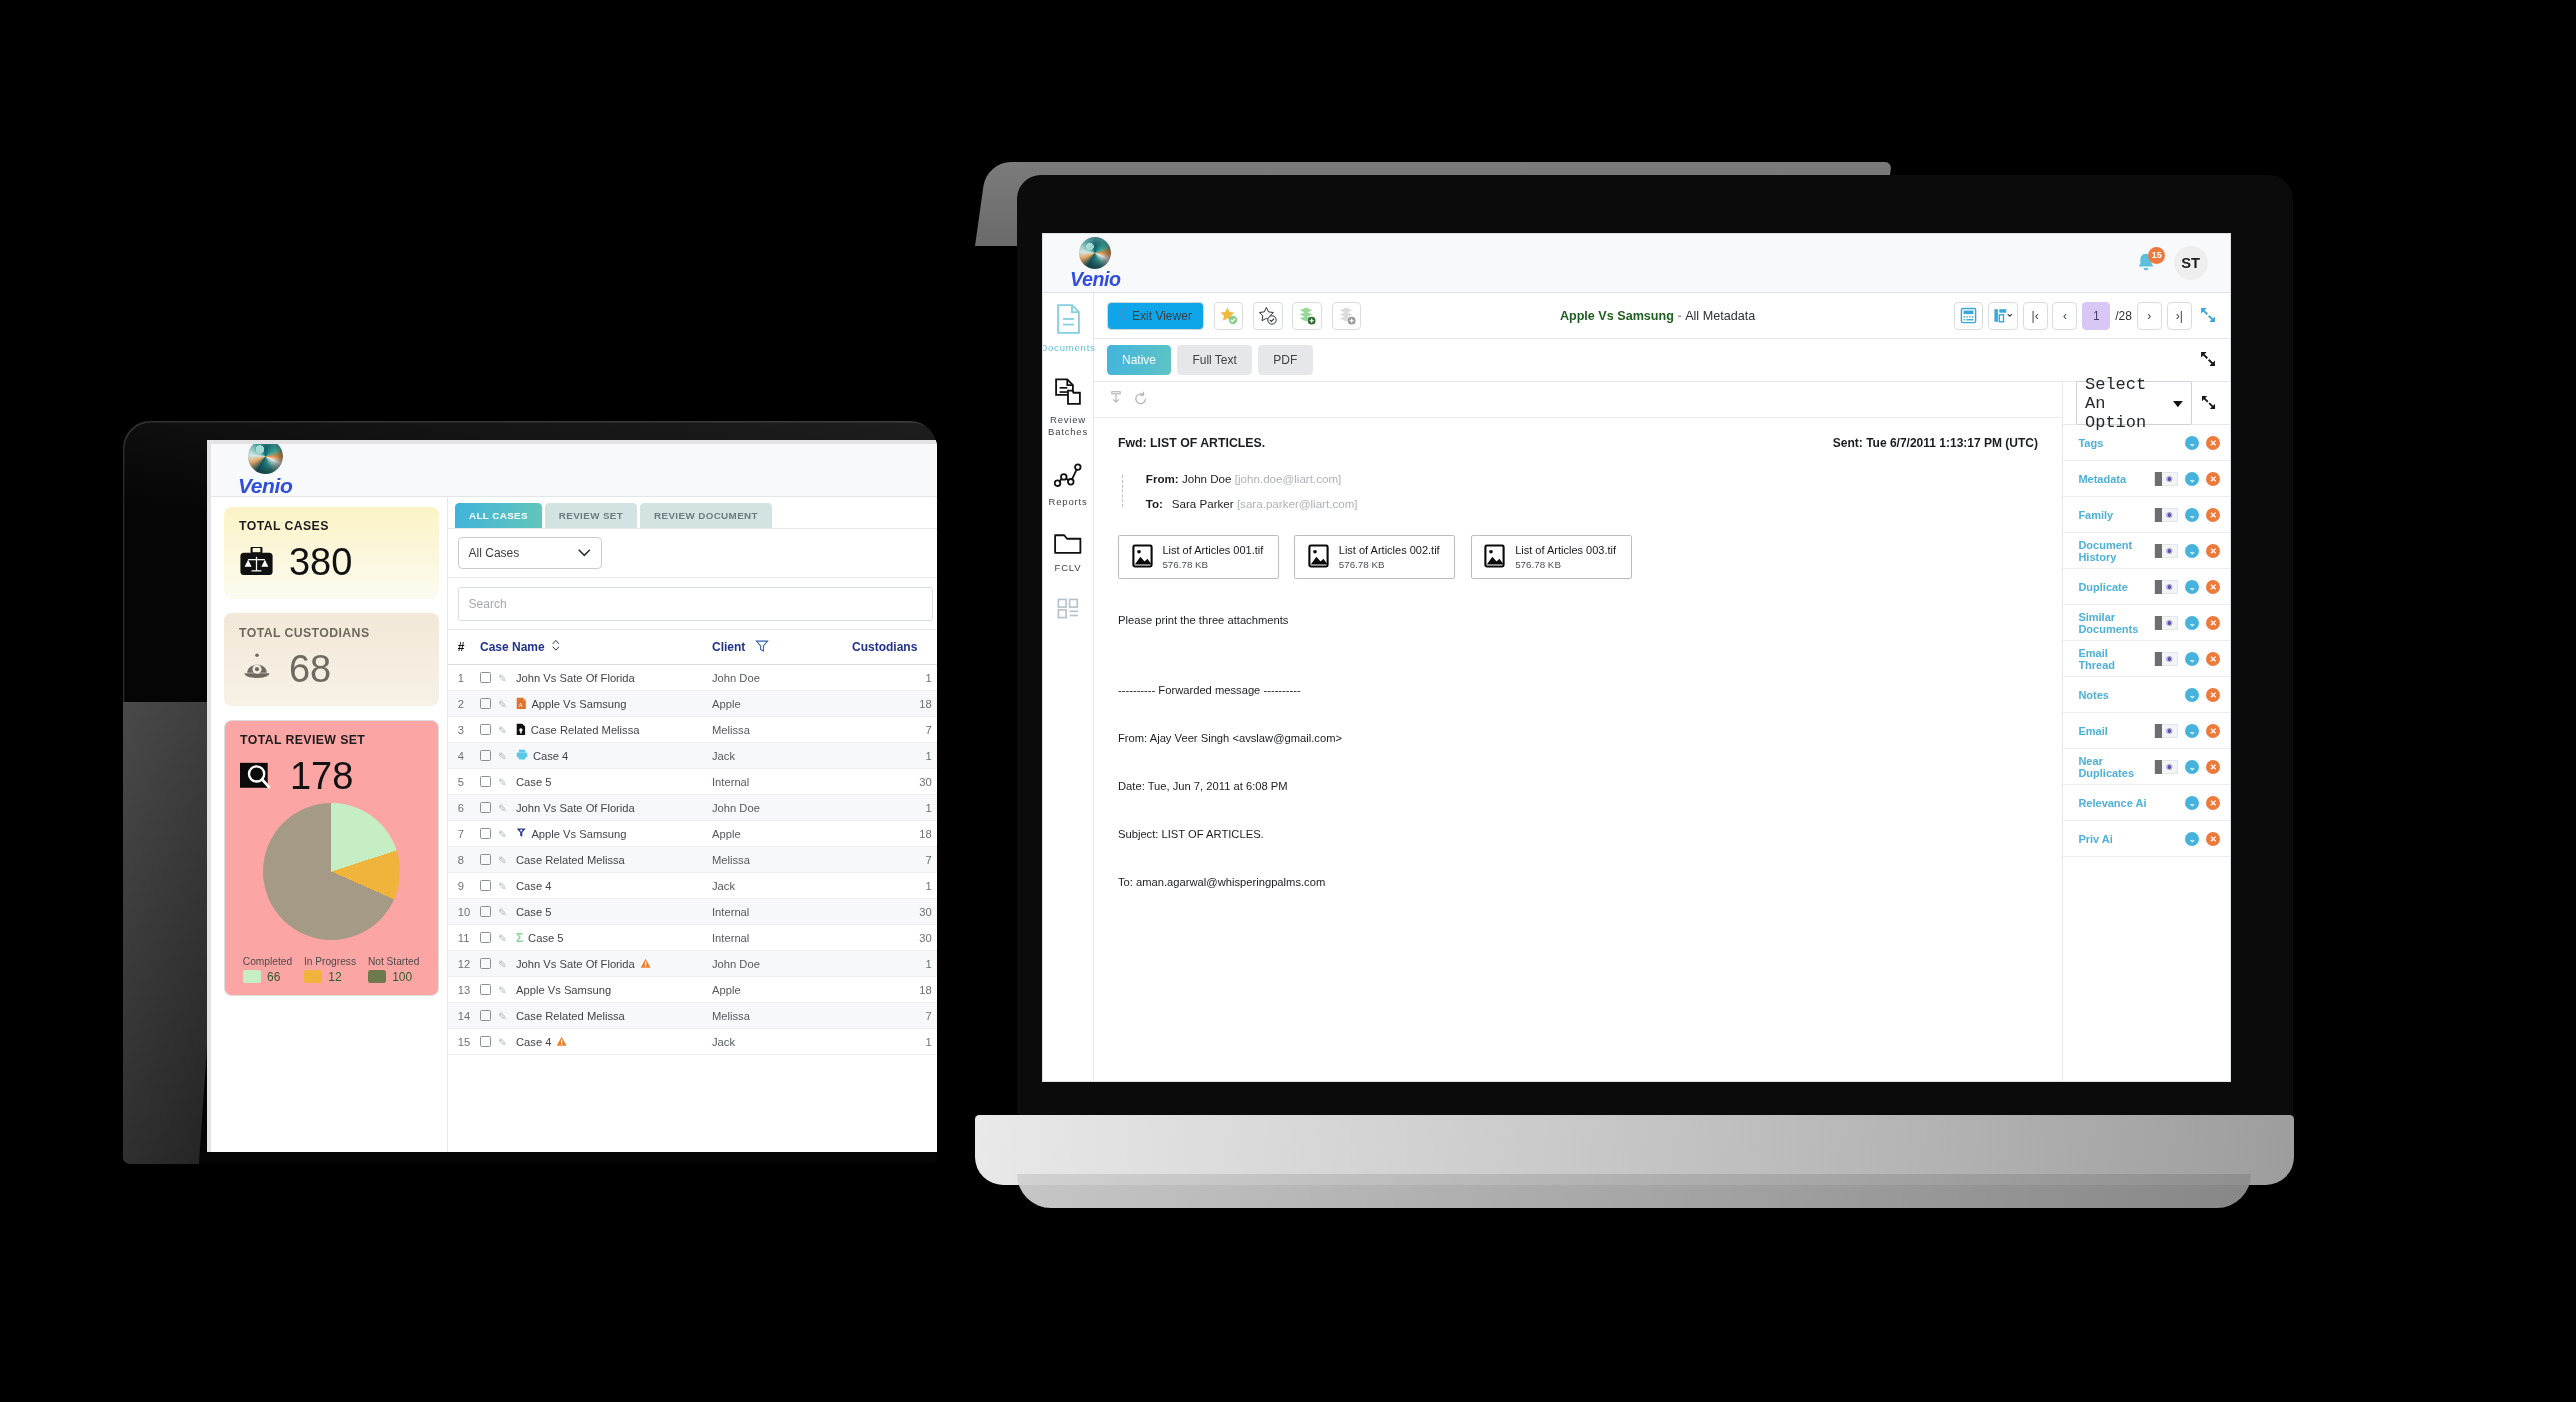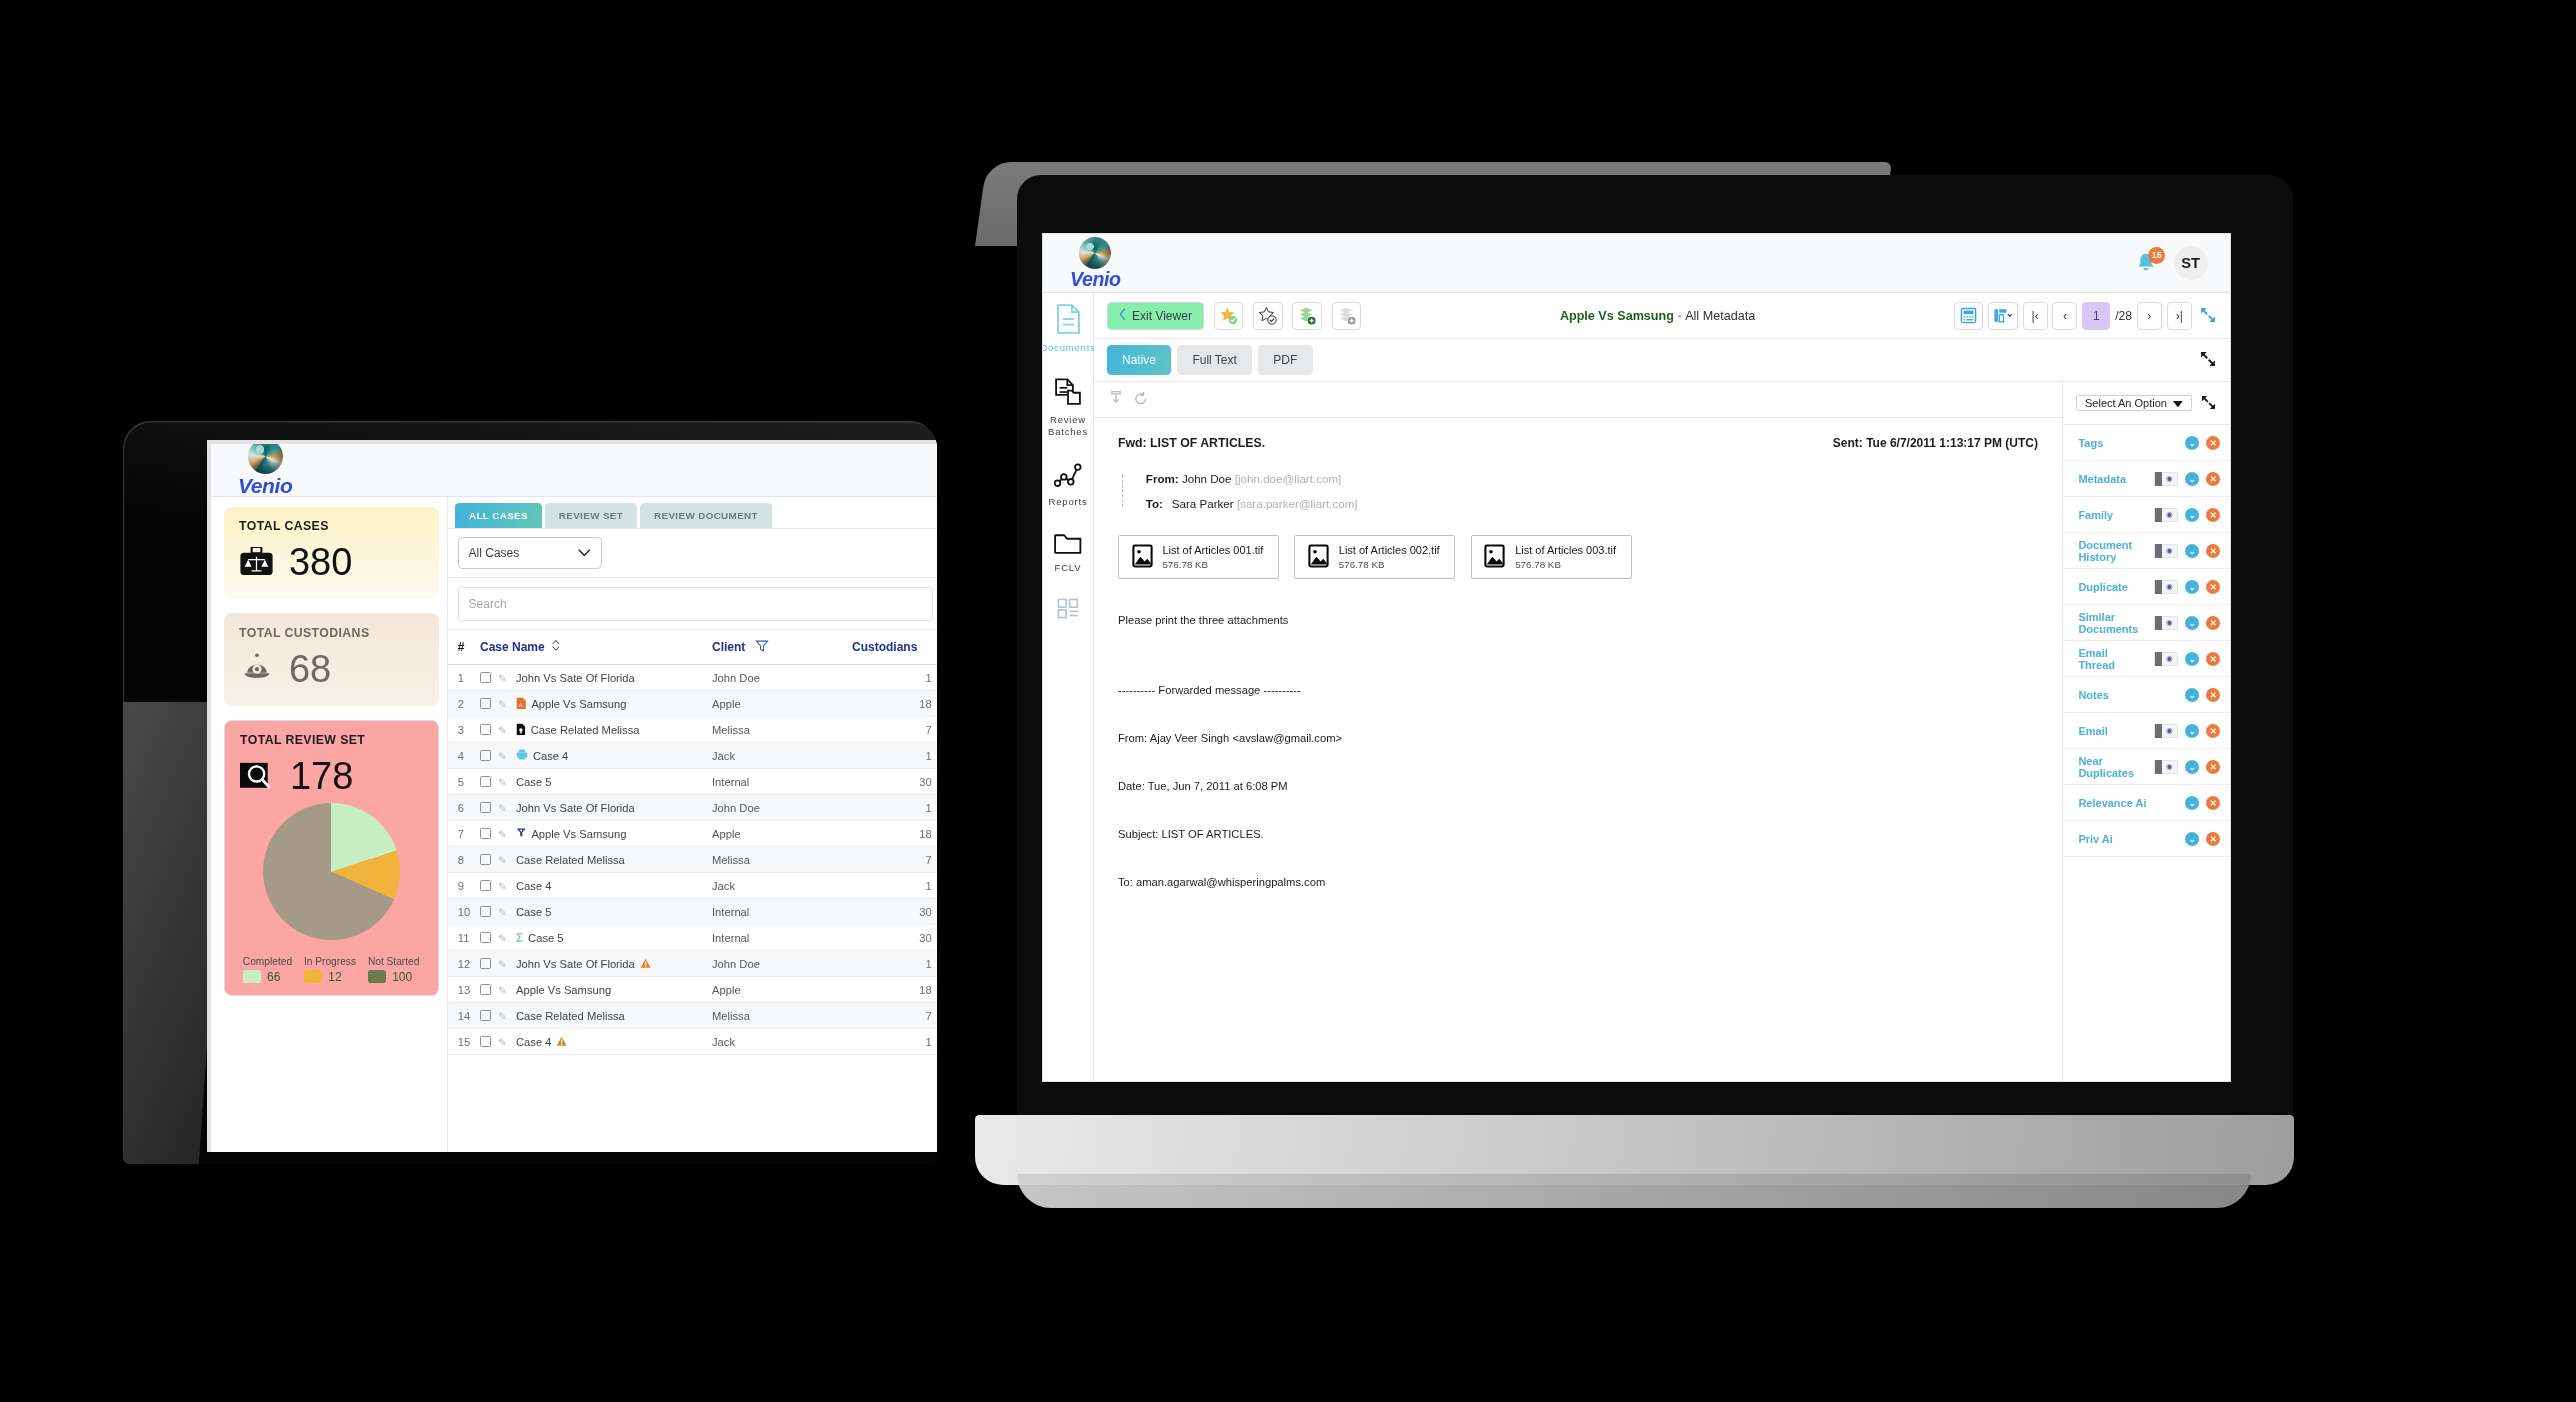--- a/index.html
+++ b/index.html
@@ -124,21 +124,21 @@
   .l-body { display:flex; height:790px; }
   .rail { width:51px; border-right:0.7px solid #e6e8ea; padding-top:9.8px;
           display:flex; flex-direction:column; align-items:center; gap:24px; }
   .rail-item { display:flex; flex-direction:column; align-items:center; gap:4.9px; width:100%; }
   .rail-lbl { font-size:9.5px; letter-spacing:0.8px; color:#3b3f43; text-align:center; line-height:1.25; }
   .rail-item.active .rail-lbl { color:#62bcd8; }
 
   .doc-col { flex:1; display:flex; flex-direction:column; min-width:0; }
   .toolbar { height:46px; display:flex; align-items:center; gap:9.8px; padding:0 12.6px;
              border-bottom:0.7px solid #e6e8ea; }
-  .btn-exit { height:28px; border:0.7px solid #d3d7db; border-radius:4.2px; background:#86efac;
+  .btn-exit { height:28px; border:0.7px solid #d3d7db; border-radius:4.2px; background:#0ea5e9;
               display:flex; align-items:center; gap:6.3px; padding:0 11.2px; font-size:12px; color:#3a3f44; }
   .tb-ico { width:29.5px; height:28px; border:0.7px solid #d8dcdf; border-radius:4.2px; background:#fff;
             display:flex; align-items:center; justify-content:center; }
   .doc-title { flex:1; text-align:center; font-size:12.6px; font-weight:bold; }
   .doc-title .casename { color:#1f5e1f; }
   .doc-title .sep { color:#9aa0a6; }
   .pager { display:flex; align-items:center; gap:4.9px; }
   .pbtn { width:25px; height:28px; border:0.7px solid #d8dcdf; border-radius:4.2px; background:#fff;
           display:flex; align-items:center; justify-content:center; font-size:12px; color:#3a3f44; }
   .pnum { width:28px; height:28px; border-radius:4.2px; background:#d8c7f5; color:#4a3f66;
@@ -174,23 +174,23 @@
   .att-name { font-size:11px; color:#16191c; }
   .att-size { font-size:9.8px; color:#4a4f54; }
   .mail-body { margin-top:36px; display:flex; flex-direction:column; gap:5px; }
   .mb-line { font-size:11.2px; color:#1a1d20; line-height:1; }
   .gap-lg { height:48px; }
   .gap-md { height:27px; }
 
   .side { width:167px; display:flex; flex-direction:column; }
   .side-opt { height:43px; display:flex; align-items:center; justify-content:space-between;
               padding:0 12.6px; border-bottom:0.7px solid #e6e8ea; }
-  .side-sel { flex:1; height:16px; border:0.7px solid #cfd3d7; border-radius:2.1px; background:#fff;
+  .side-sel { flex:1; height:44px; border:0.7px solid #cfd3d7; border-radius:2.1px; background:#fff;
               display:flex; align-items:center; justify-content:space-between; padding:0 8.4px;
-              font-size:11px; color:#23272b; }
+              font-size:17px; color:#23272b;font-family:Liberation Mono, monospace; }
   .side-list { flex:1; }
   .side-row { height:36px; display:flex; align-items:center; padding:0 9.8px 0 15.4px;
               border-bottom:0.7px solid #eceef0; gap:7px; }
   .side-row:first-child { border-top:none; }
   .side-lbl { flex:1; font-size:11px; color:#4db0d8; font-weight:bold; }
   .toggle { width:24px; height:14px; background:#f3f4f5; border:0.7px solid #e3e5e7;
             display:flex; align-items:center; }
   .toggle i { width:6.3px; height:14px; background:#6b6f73; display:block; }
   .toggle .eye { flex:1; text-align:center; font-size:7.7px; color:#5b4fa8; line-height:1; }
   .circ { width:14px; height:14px; border-radius:50%; display:flex; align-items:center;

